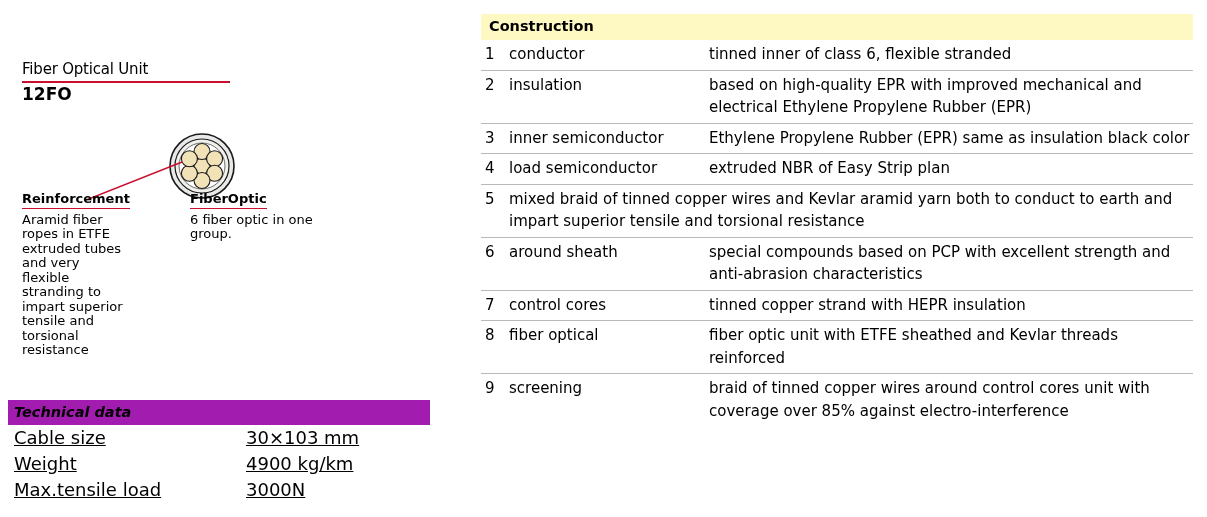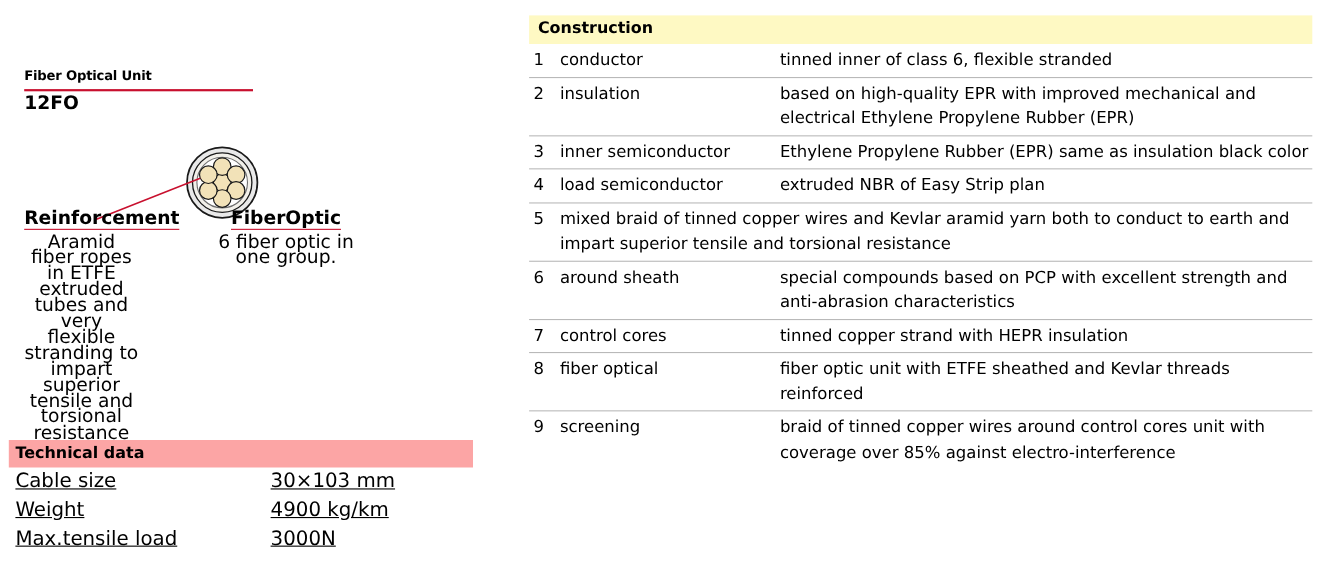--- a/index.html
+++ b/index.html
@@ -30,22 +30,22 @@
     height: 517px;
   }
 
   .product-title {
     position: absolute;
     left: 22px;
     top: 58px;
     width: 230px;
   }
   .product-title .name {
-    font-size: 12px;
-    font-weight: bold;
+    font-size: 15px;
+    font-weight: normal;
     letter-spacing: -0.2px;
     line-height: 22px;
   }
   .product-title .rule {
     border-bottom: 2px solid #c8102e;
     margin: 1px 0 1px 0;
     width: 208px;
   }
   .product-title .code {
     font-size: 17px;
@@ -68,23 +68,22 @@
     position: absolute;
     left: 86px;
     top: 160px;
     width: 100px;
     height: 44px;
     pointer-events: none;
   }
 
   .callout {
     position: absolute;
-    font-size: 17px;
+    font-size: 13px;
     line-height: 14.5px;
-    text-align: center;
   }
   .callout .label {
     font-weight: bold;
     border-bottom: 1.6px solid #c8102e;
     display: inline-block;
     padding-bottom: 1px;
     margin-bottom: 2px;
   }
   .callout .body {
     margin-top: 2px;
@@ -102,25 +101,26 @@
   }
 
   
   .tech-block {
     position: absolute;
     left: 8px;
     top: 400px;
     width: 422px;
   }
   .tech-header {
-    background: #fca5a5;
+    background: #a21caf;
     font-size: 14.5px;
     font-weight: bold;
     padding: 3px 6px 4px 6px;
     line-height: 18px;
+    font-style: italic;
   }
   .tech-row {
     display: flex;
     font-size: 18px;
     line-height: 26px;
     padding-left: 6px;
     text-decoration: underline;
   }
   .tech-row .k { width: 232px; }
   .tech-row .v { flex: 1; }

